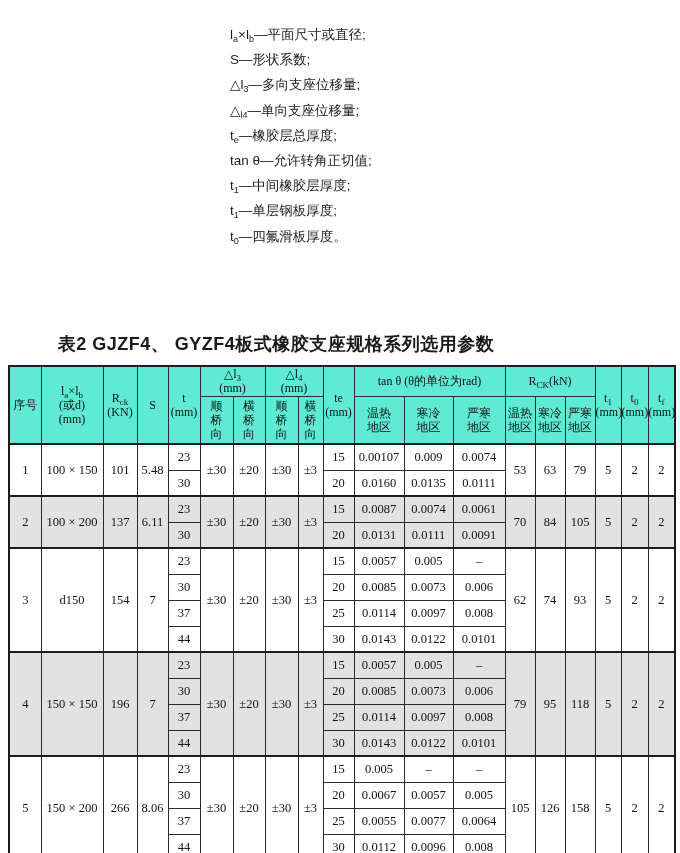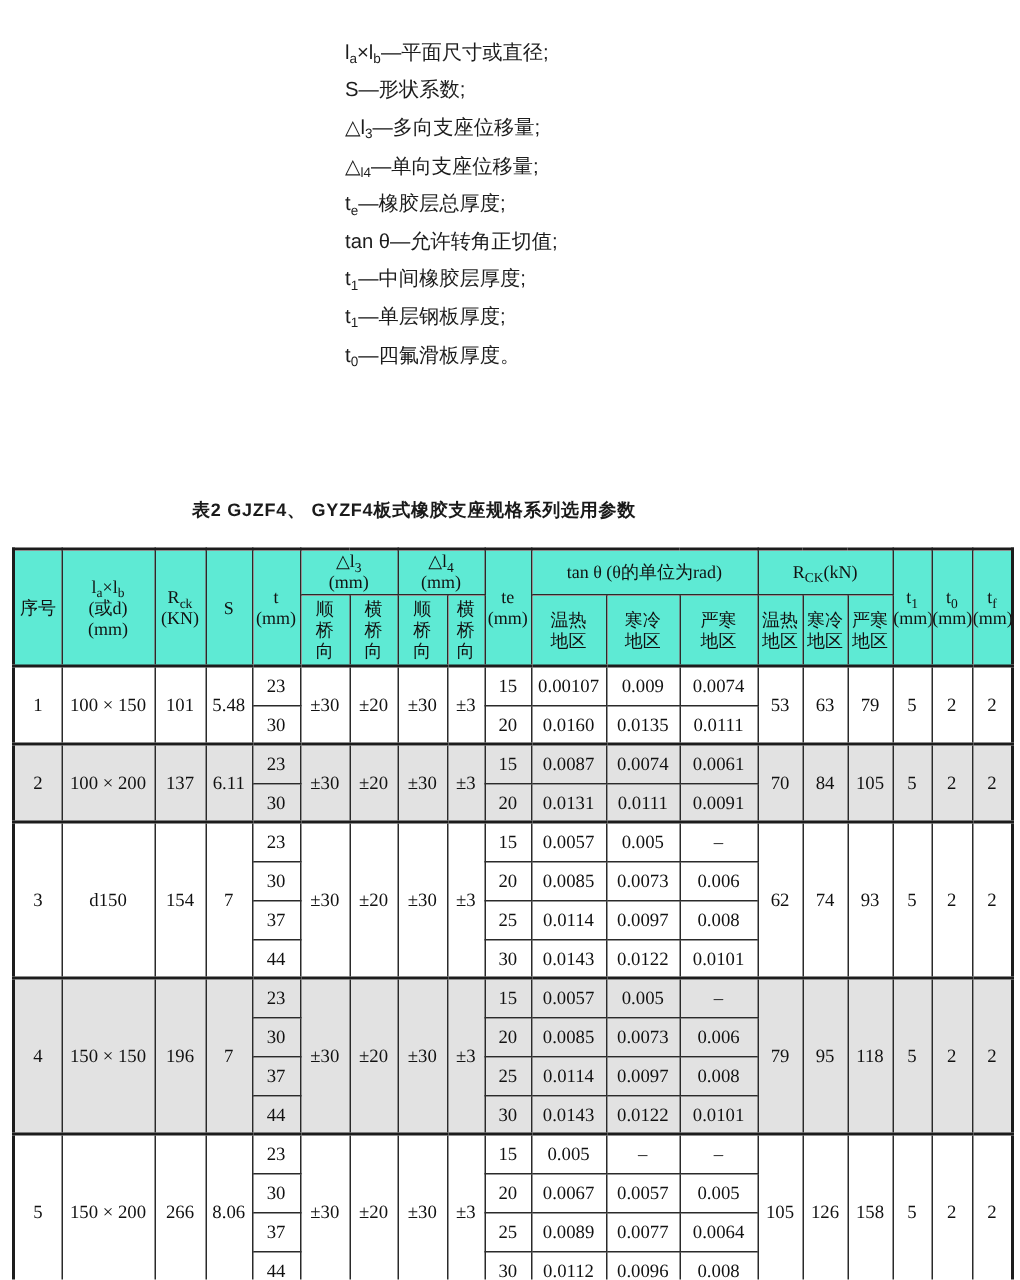--- a/index.html
+++ b/index.html
@@ -9,21 +9,21 @@
     -webkit-font-smoothing:antialiased;
   }
   .page{position:absolute;inset:0;overflow:hidden;}
   
   .legend{list-style:none;margin:12px;padding:0;position:absolute;left:218px;top:10px;}
   .legend li{font-size:13.5px;line-height:25.2px;white-space:pre;color:#1c1c1c;}
   sub{font-size:9px;line-height:0;vertical-align:-3px;}
   
   .table-title{
     position:absolute;top:332px;left:0;width:552px;text-align:center;
-    font-size:12px;font-weight:bold;color:#1a1a1a;letter-spacing:.5px;
+    font-size:18px;font-weight:bold;color:#1a1a1a;letter-spacing:.5px;
   }
   
   table.spec{
     position:absolute;left:8px;top:365px;
     border-collapse:collapse;table-layout:fixed;width:664px;
     font-family:"Liberation Serif","DejaVu Serif",serif;
     font-size:12.5px;color:#111;
     border:2px solid #1c1c1c;
   }
   table.spec th,table.spec td{
@@ -298,21 +298,21 @@
         <tr>
           <td>30</td>
           <td>20</td>
           <td>0.0067</td>
           <td>0.0057</td>
           <td>0.005</td>
         </tr>
         <tr>
           <td>37</td>
           <td>25</td>
-          <td>0.0089</td>
+          <td>0.0055</td>
           <td>0.0077</td>
           <td>0.0064</td>
         </tr>
         <tr>
           <td>44</td>
           <td>30</td>
           <td>0.0112</td>
           <td>0.0096</td>
           <td>0.008</td>
         </tr>

